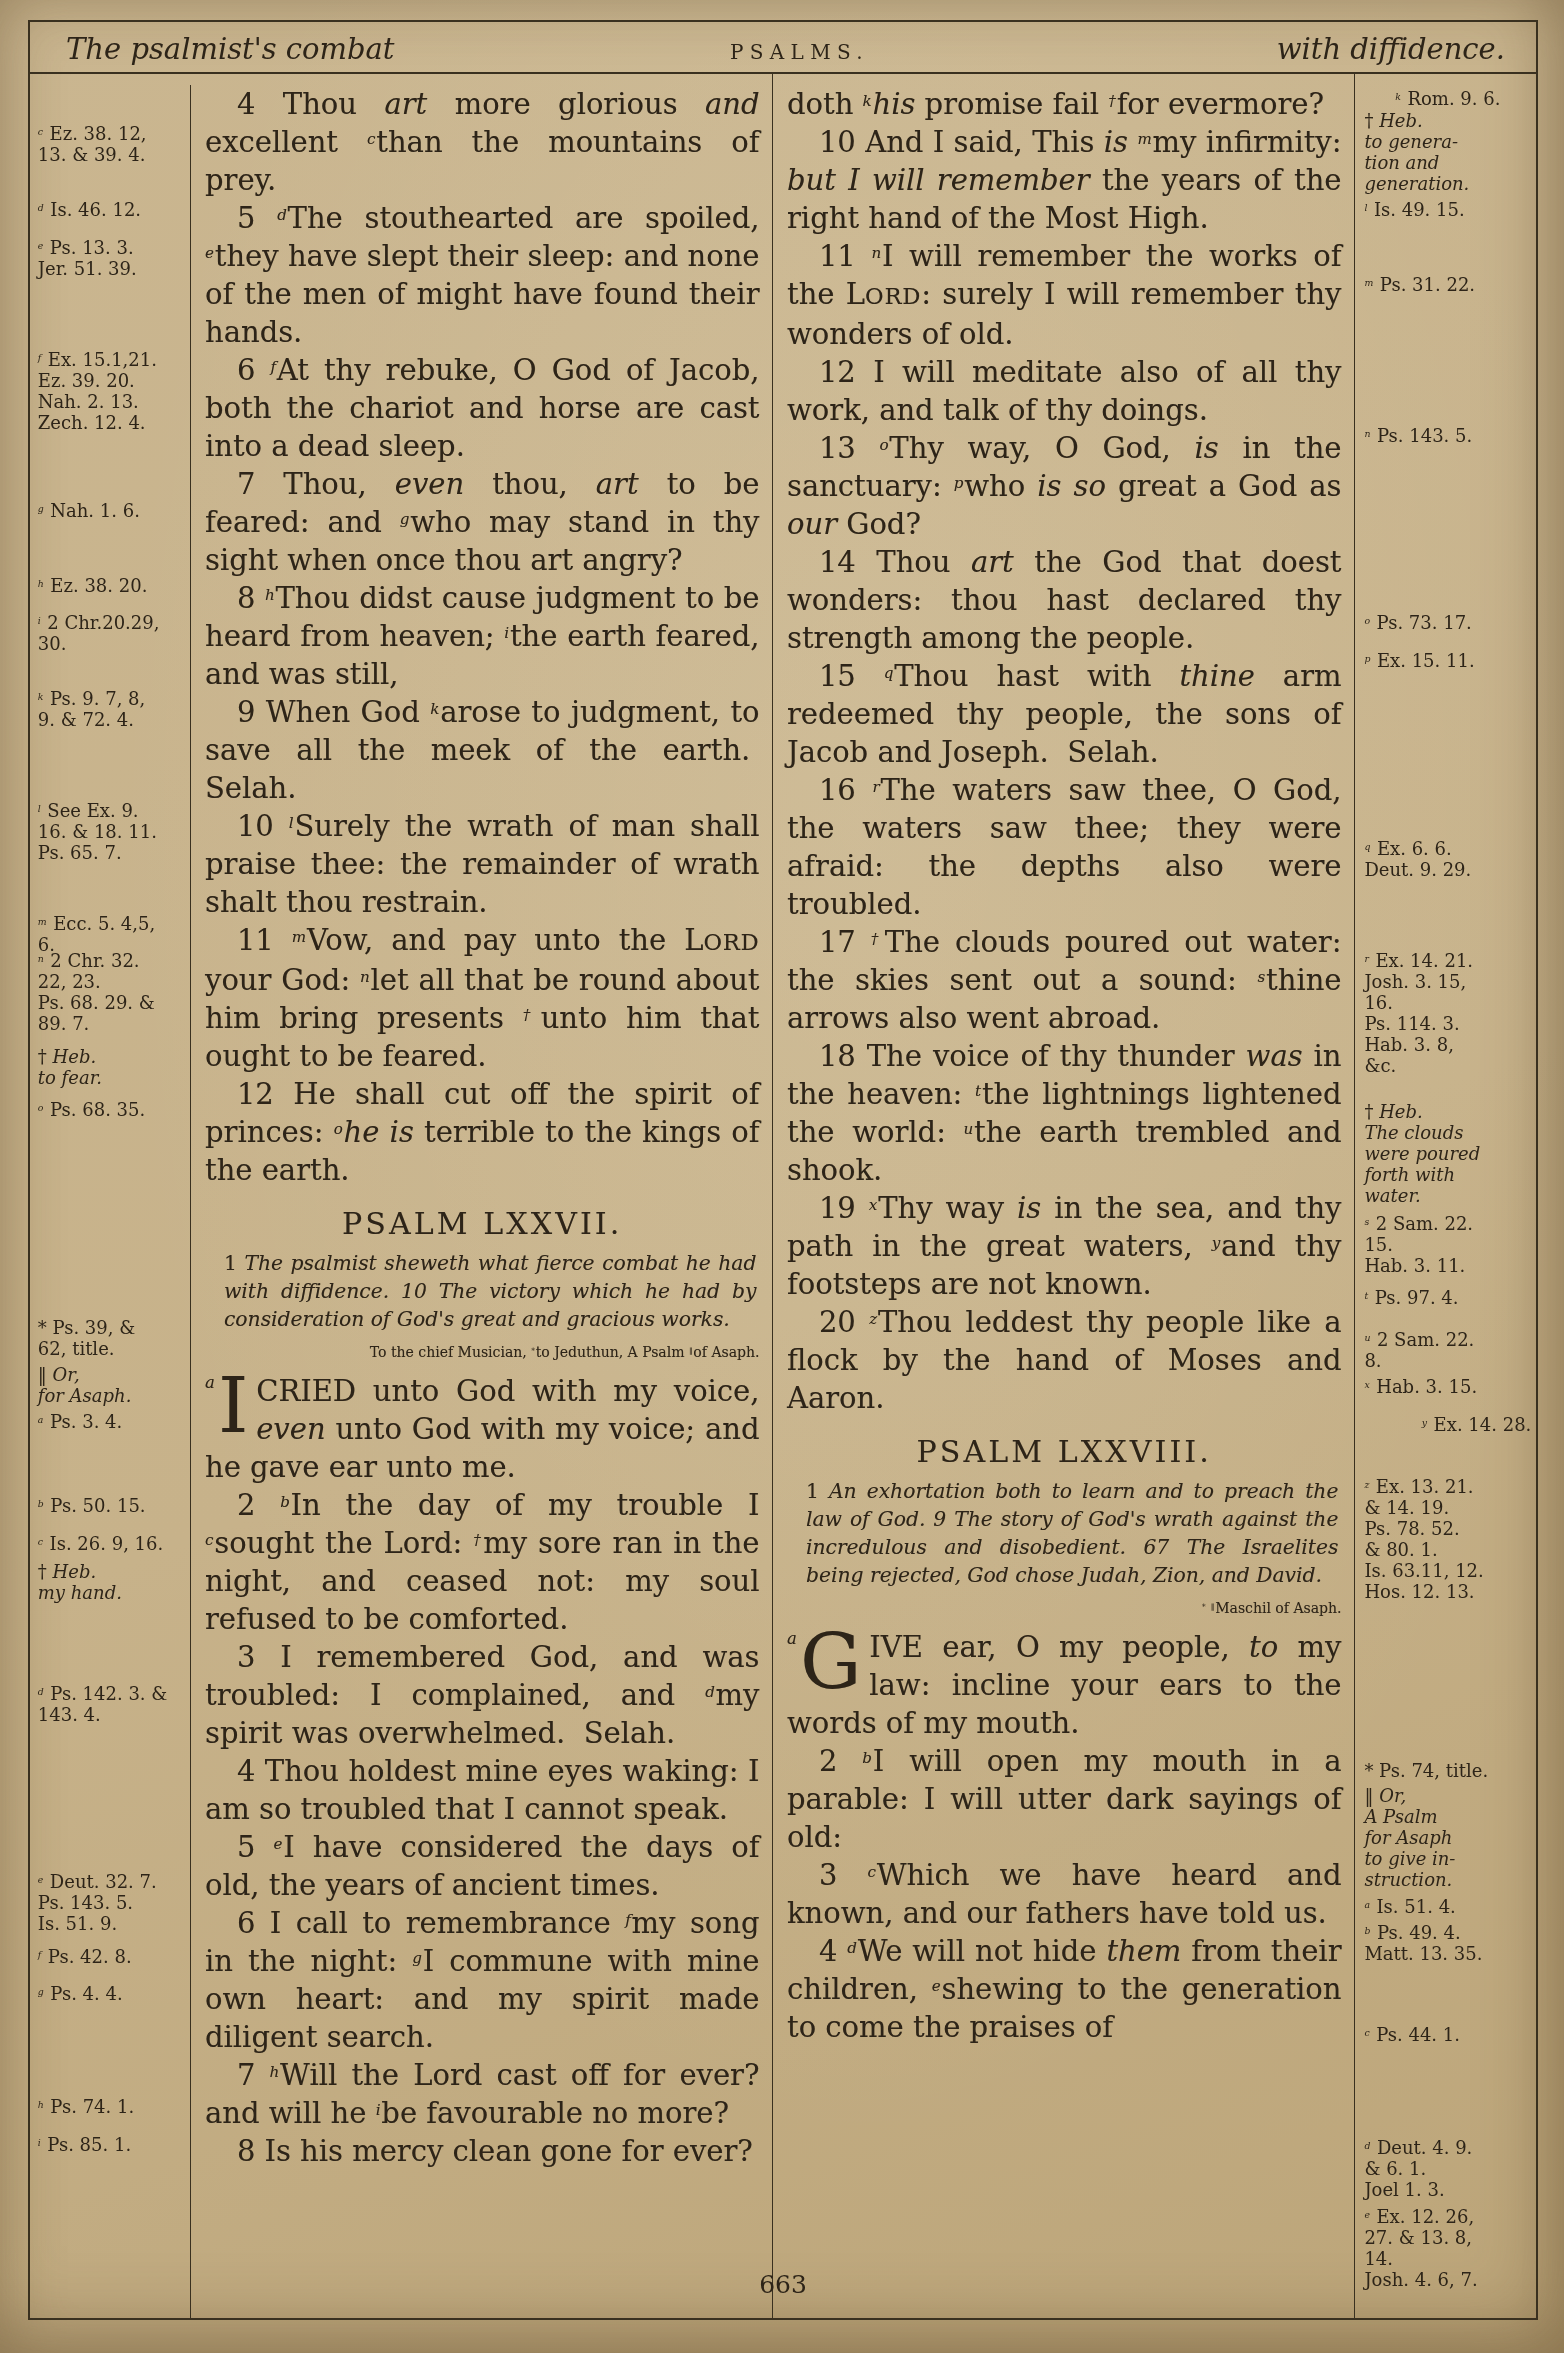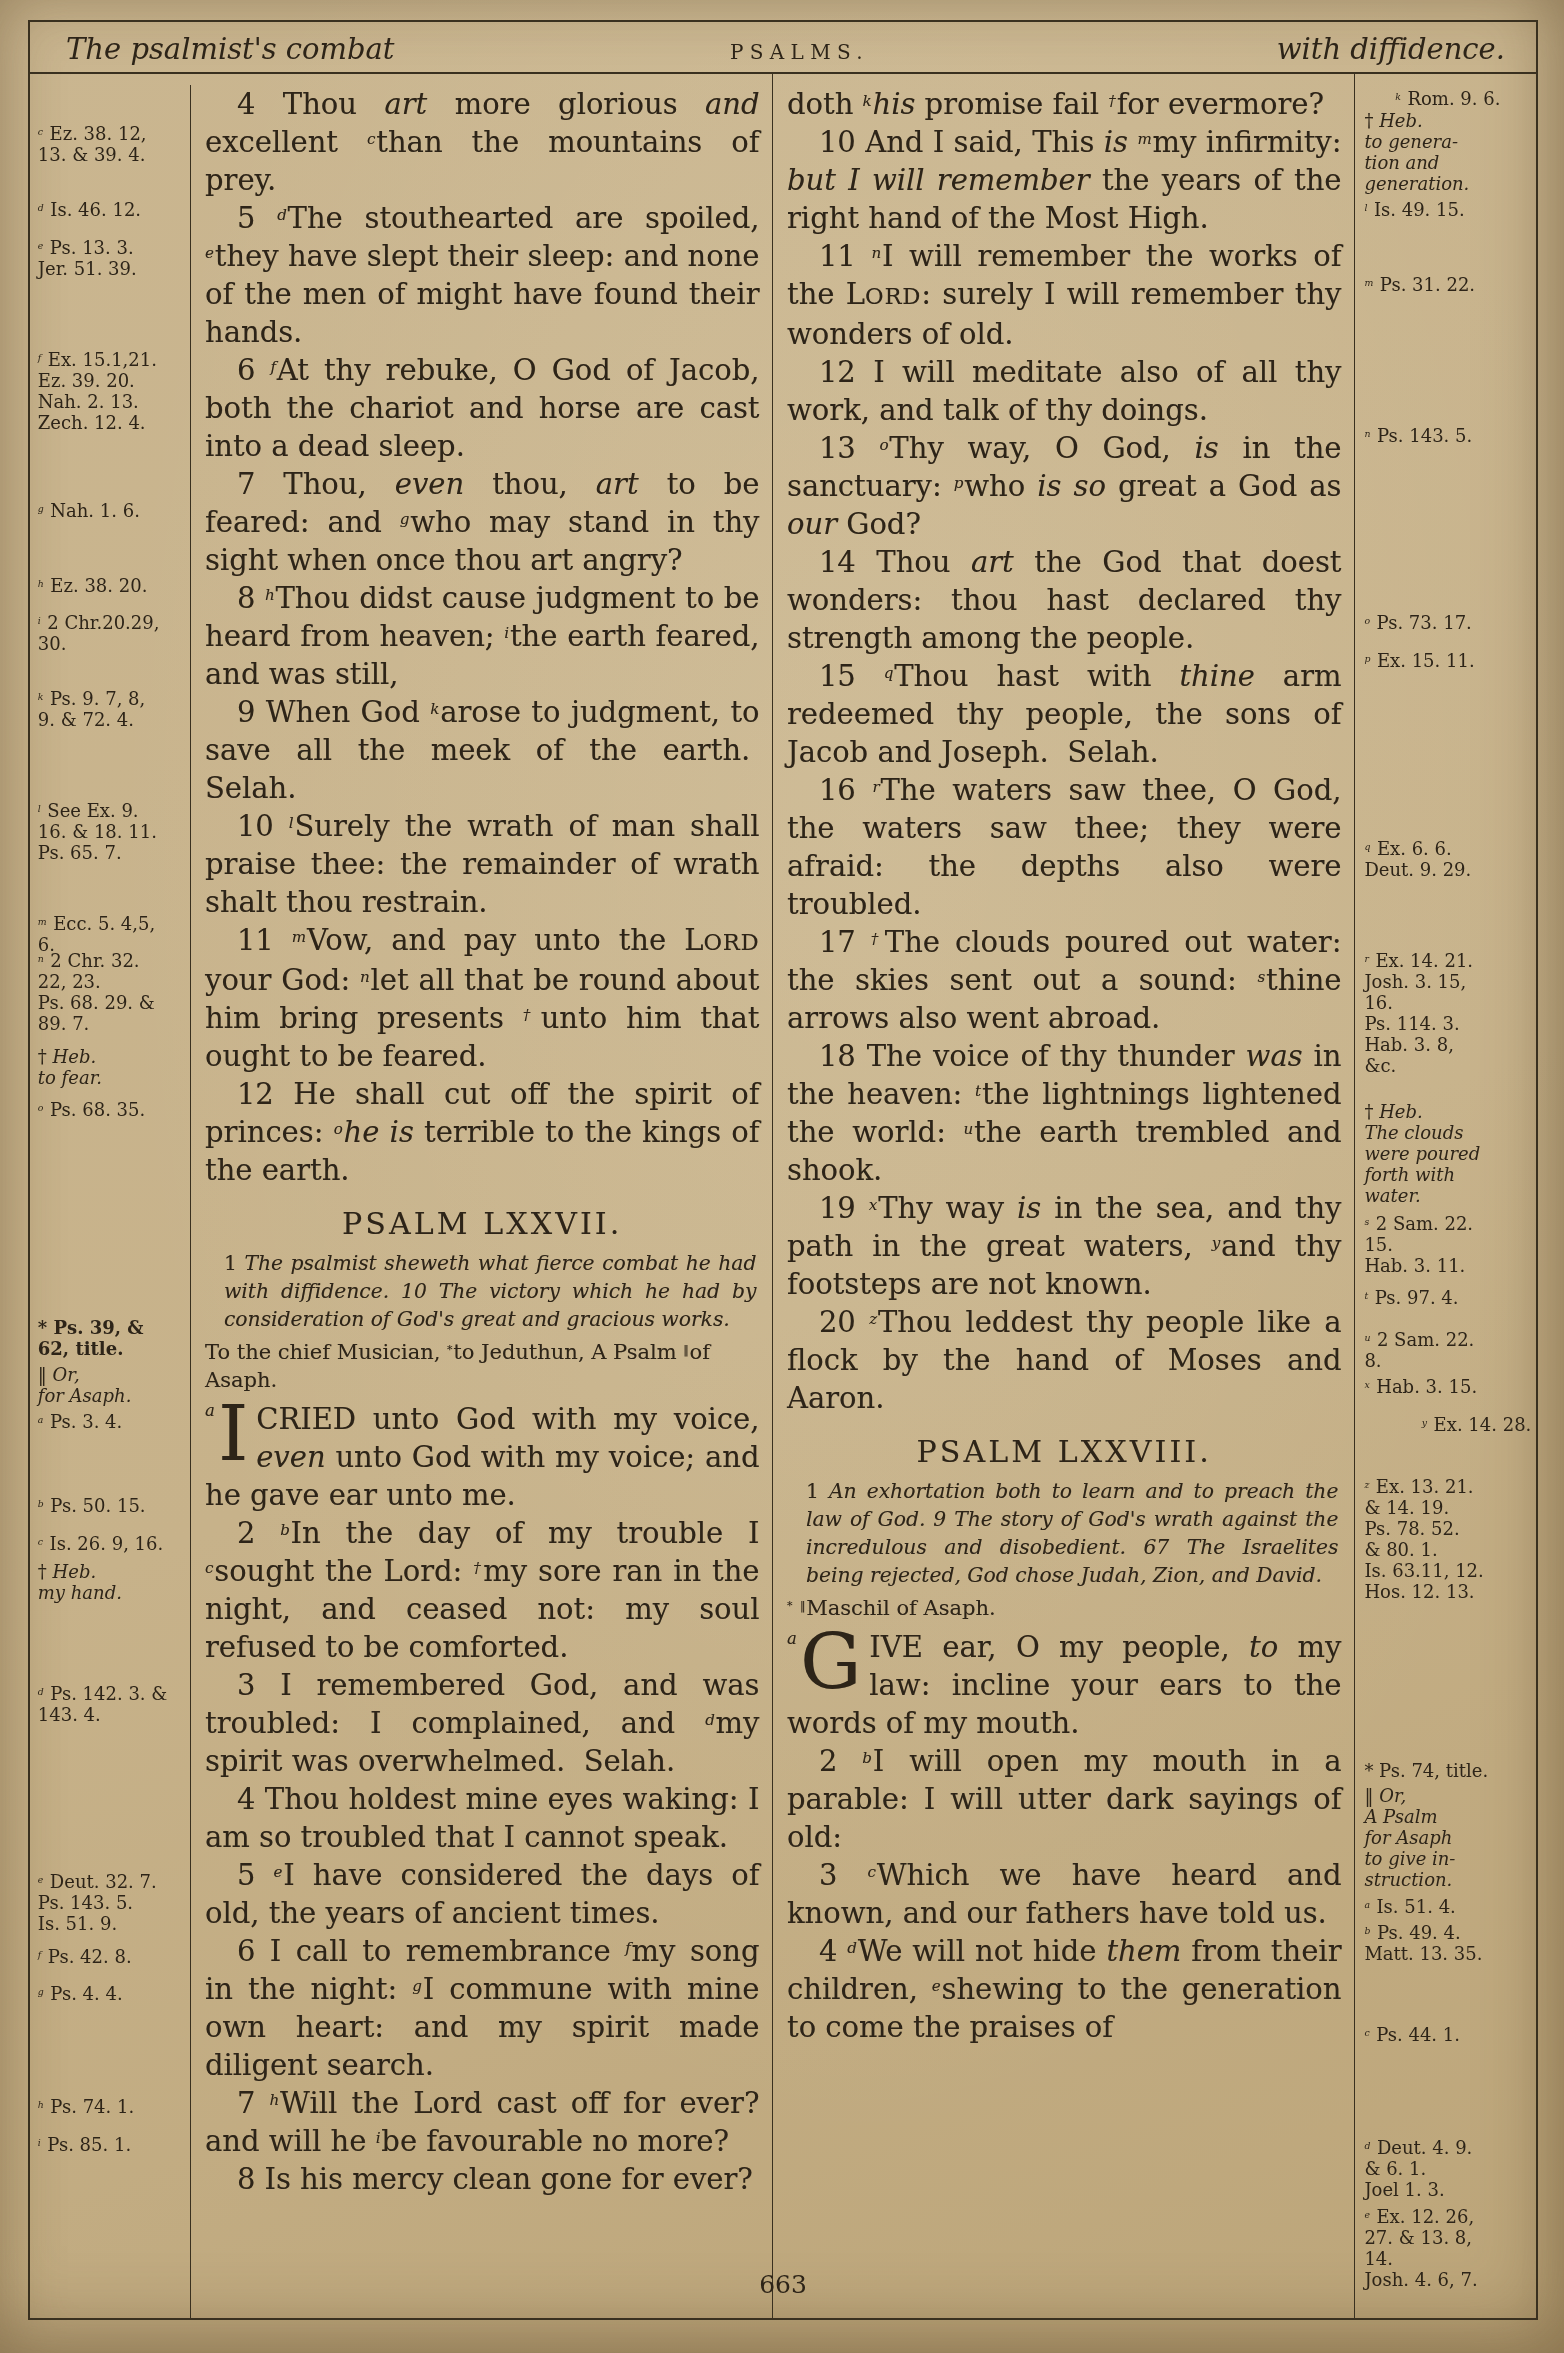--- a/index.html
+++ b/index.html
@@ -46,21 +46,21 @@
   .note { position: absolute; left: 7.8px; right: 3.1px; }
   .refs-right .note { left: 9.4px; right: 4.7px; }
   p.verse { margin: 0; text-indent: 1.1em; }
   p.cont { margin: 0; text-indent: 0; }
   p.dropcap { margin: 0; text-indent: 0; }
   h2.heading {
     margin: 15.6px 0 6.3px; font-weight: 400; text-align: center;
     font-size: 30px; letter-spacing: 3.1px; text-indent: 0;
   }
   p.argument { margin: 1.6px 3.1px 4.7px 19px; font-size: 20.3px; line-height: 28px; text-align: justify; text-indent: 0; }
-  p.title { margin: 0 0 6.3px; font-size: 21px; line-height: 28px; text-align: left; text-indent: 0; }
+  p.title { margin: 0 0 6.3px; font-size: 14px; line-height: 28px; text-align: right; text-indent: 0; }
   sup { font-size: 0.52em; font-style: italic; line-height: 0; vertical-align: 0.5em; margin-right: 0.8px; }
   .sc { font-size: 0.78em; letter-spacing: 0.8px; }
   .dc { float: left; font-size: 77px; line-height: 61px; padding: 3.1px 7.8px 0 1.6px; }
   .preref { float: left; font-size: 16.4px; font-style: italic; margin: 3.1px 1.6px 0 0; line-height: 1; }
   .pageno { position: absolute; left: 0; right: 0; bottom: 19px; text-align: center; font-size: 25px; }
 </style>
 </head>
 <body>
 
 <div class="page">
@@ -79,21 +79,21 @@
           <div class="note" style="top: 264px;"><sup>f</sup> Ex. 15.1,21.<br>Ez. 39. 20.<br>Nah. 2. 13.<br>Zech. 12. 4.</div>
           <div class="note" style="top: 415px;"><sup>g</sup> Nah. 1. 6.</div>
           <div class="note" style="top: 490px;"><sup>h</sup> Ez. 38. 20.</div>
           <div class="note" style="top: 527px;"><sup>i</sup> 2 Chr.20.29,<br>30.</div>
           <div class="note" style="top: 603px;"><sup>k</sup> Ps. 9. 7, 8,<br>9. &amp; 72. 4.</div>
           <div class="note" style="top: 715px;"><sup>l</sup> See Ex. 9.<br>16. &amp; 18. 11.<br>Ps. 65. 7.</div>
           <div class="note" style="top: 828px;"><sup>m</sup> Ecc. 5. 4,5,<br>6.</div>
           <div class="note" style="top: 865px;"><sup>n</sup> 2 Chr. 32.<br>22, 23.<br>Ps. 68. 29. &amp;<br>89. 7.</div>
           <div class="note" style="top: 961px;">† <i>Heb.</i><br><i>to fear.</i></div>
           <div class="note" style="top: 1014px;"><sup>o</sup> Ps. 68. 35.</div>
-          <div class="note" style="top: 1232px; font-weight: bold;">* Ps. 39, &amp;<br>62, title.</div>
+          <div class="note" style="top: 1232px;">* Ps. 39, &amp;<br>62, title.</div>
           <div class="note" style="top: 1279px;">‖ <i>Or,</i><br><i>for Asaph.</i></div>
           <div class="note" style="top: 1326px;"><sup>a</sup> Ps. 3. 4.</div>
           <div class="note" style="top: 1410px;"><sup>b</sup> Ps. 50. 15.</div>
           <div class="note" style="top: 1448px;"><sup>c</sup> Is. 26. 9, 16.</div>
           <div class="note" style="top: 1476px;">† <i>Heb.</i><br><i>my hand.</i></div>
           <div class="note" style="top: 1598px;"><sup>d</sup> Ps. 142. 3. &amp;<br>143. 4.</div>
           <div class="note" style="top: 1786px;"><sup>e</sup> Deut. 32. 7.<br>Ps. 143. 5.<br>Is. 51. 9.</div>
           <div class="note" style="top: 1861px;"><sup>f</sup> Ps. 42. 8.</div>
           <div class="note" style="top: 1898px;"><sup>g</sup> Ps. 4. 4.</div>
           <div class="note" style="top: 2011px;"><sup>h</sup> Ps. 74. 1.</div>

